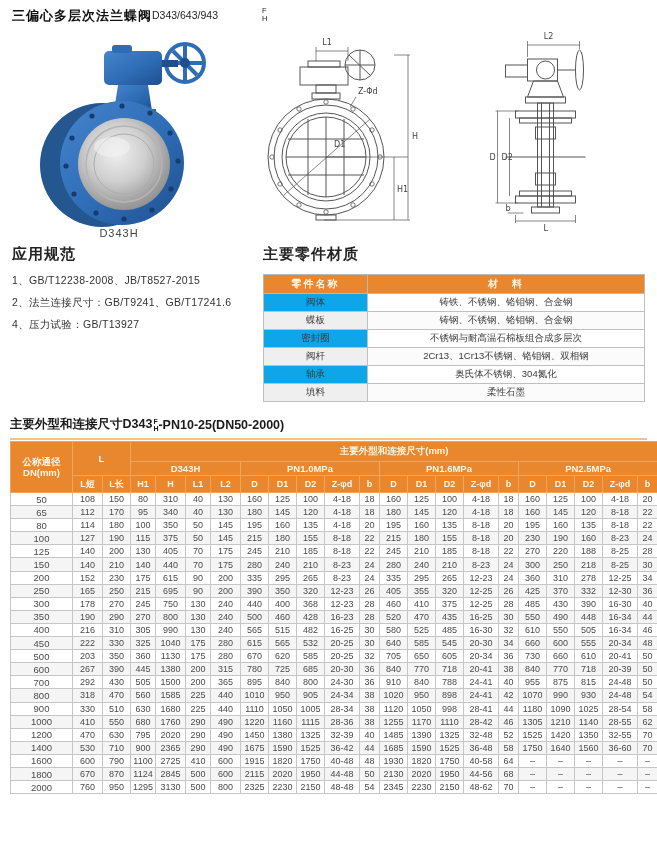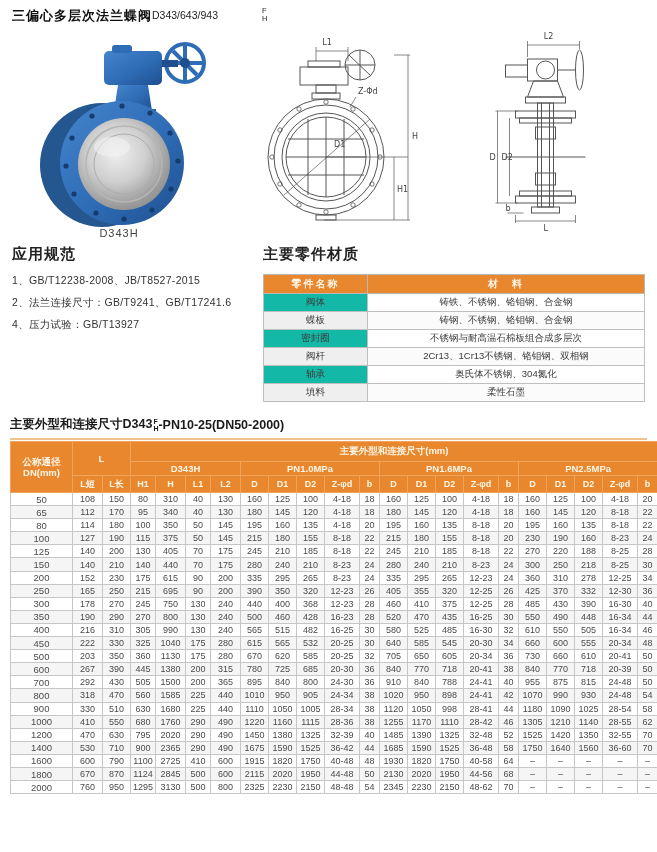--- a/index.html
+++ b/index.html
@@ -23,21 +23,21 @@
   
   .mid { display:flex; padding:0 12px; margin-top:6px; }
   .app-col { width:248px; }
   .sec-heading { font-size:15px; font-weight:bold; color:#222; margin-bottom:10px; letter-spacing:1px; }
   .app-list { list-style:none; font-size:10.5px; color:#333; }
   .app-list li { margin-bottom:8px; letter-spacing:0.3px; }
   .mat-col { flex:1; padding-left:8px; }
   .mat-table { border-collapse:collapse; width:382px; table-layout:fixed; }
   .mat-table th { background:#e8872e; color:#fff6e6; font-size:10px; font-weight:bold; height:19px; border:1px solid #b8b8b8; letter-spacing:2px; }
   .mat-table td { border:1px solid #bfbfbf; font-size:9.5px; color:#3c3c3c; text-align:center; height:18px; }
-  .mat-table td.part { background:#14b8a6; }
+  .mat-table td.part { background:#0ea5e9; }
   .mat-table tr:nth-child(even) td { background:#fbfbfb; }
   .mat-table tr:nth-child(even) td.part { background:#efefef; }
 
   
   .dim-sec { padding:0 10px; margin-top:14px; }
   .dim-title { font-size:12.5px; font-weight:bold; color:#1a1a1a; display:flex; align-items:center; }
   .dim-title .frac { font-size:7px; line-height:7px; }
   .title-rule { height:2px; background:#f2c28d; margin:5px 0 0 0; }
   .dim-table { border-collapse:collapse; table-layout:fixed; width:637px; margin-top:1px; }
   .dim-table thead th { background:#e8872e; color:#fff6e6; font-weight:bold; font-size:9.5px; border:1px solid #f0a45c; padding:0; }

